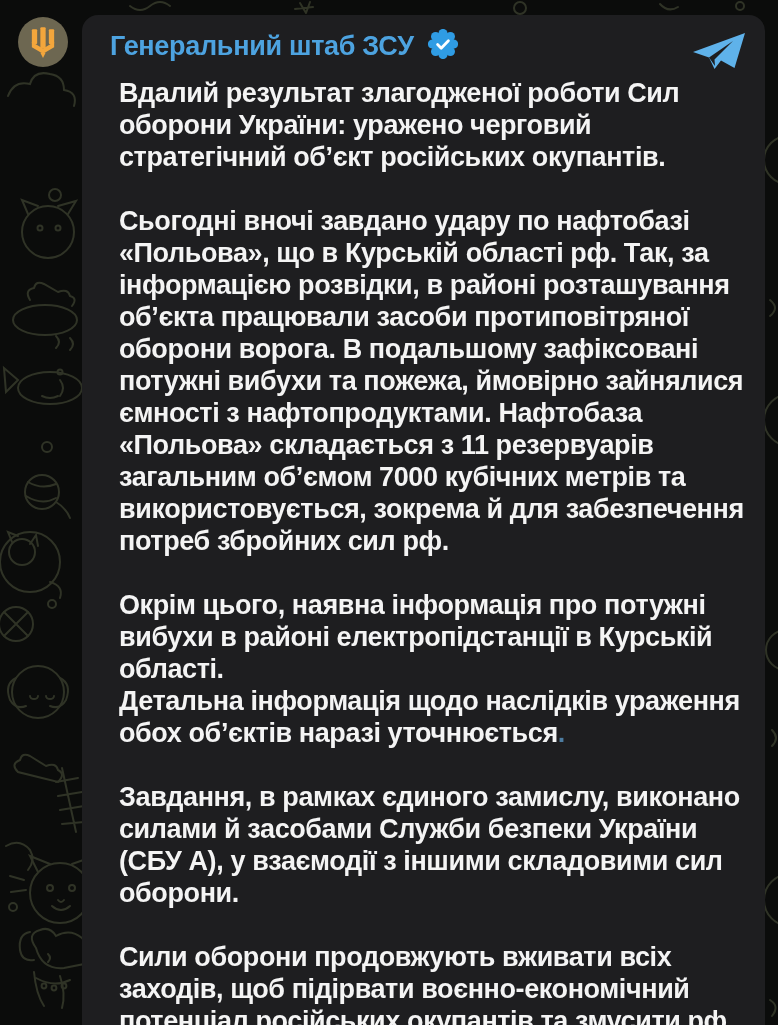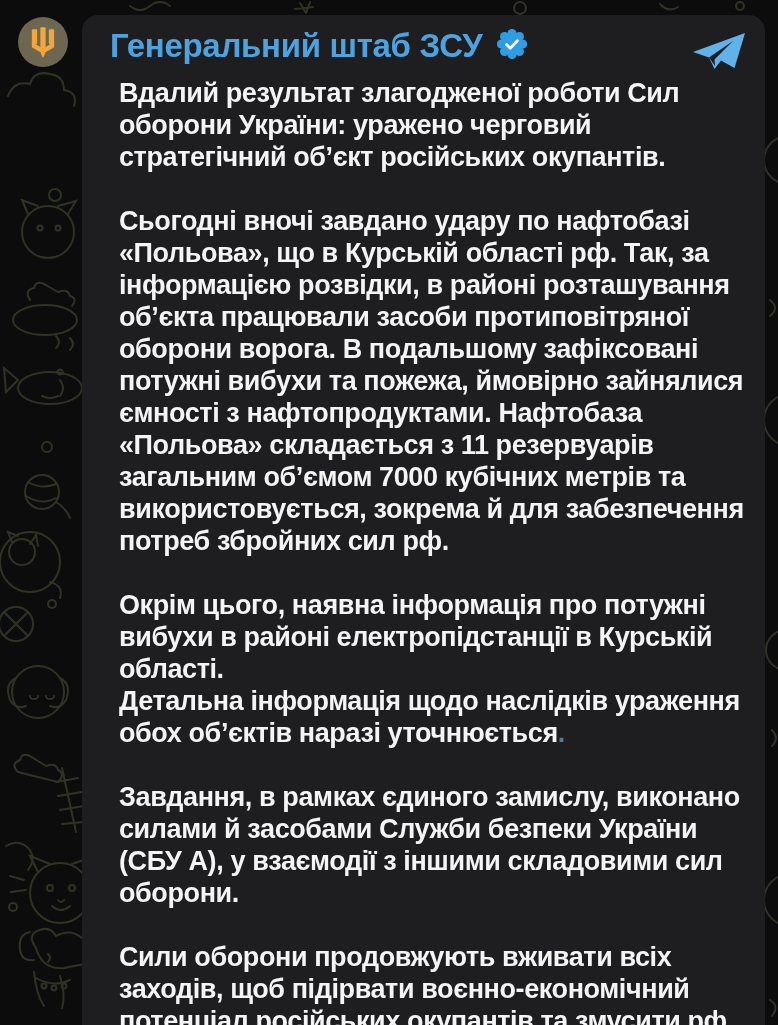--- a/index.html
+++ b/index.html
@@ -14,21 +14,21 @@
     background:#6d6751;z-index:2;display:flex;align-items:center;justify-content:center;
     cursor:pointer;
   }
   .bubble{
     position:absolute;left:82px;top:15px;width:683px;height:1010px;
     background:#1e1e20;border-radius:16px 16px 0 0;z-index:1;
     padding:14px 16px 0 28px;box-sizing:border-box;
   }
   .msg-header{position:relative;height:34px;margin-bottom:14px;}
   .channel-title{
-    color:#4da3e0;font-size:33px;font-weight:700;line-height:34px;
+    color:#4da3e0;font-size:27px;font-weight:700;line-height:34px;
     letter-spacing:-0.3px;cursor:pointer;vertical-align:top;
   }
   .verified{display:inline-block;vertical-align:-4px;margin-left:10px;}
   .share-plane{position:absolute;right:2px;top:2px;cursor:pointer;}
   .msg-body{
     color:#f4f4f4;font-size:27px;font-weight:700;line-height:32px;
     letter-spacing:-0.4px;width:641px;
   }
   .msg-body p{margin:0 0 32px 9px;white-space:pre-line;}
   .msg-body p:last-child{margin-bottom:0;}

